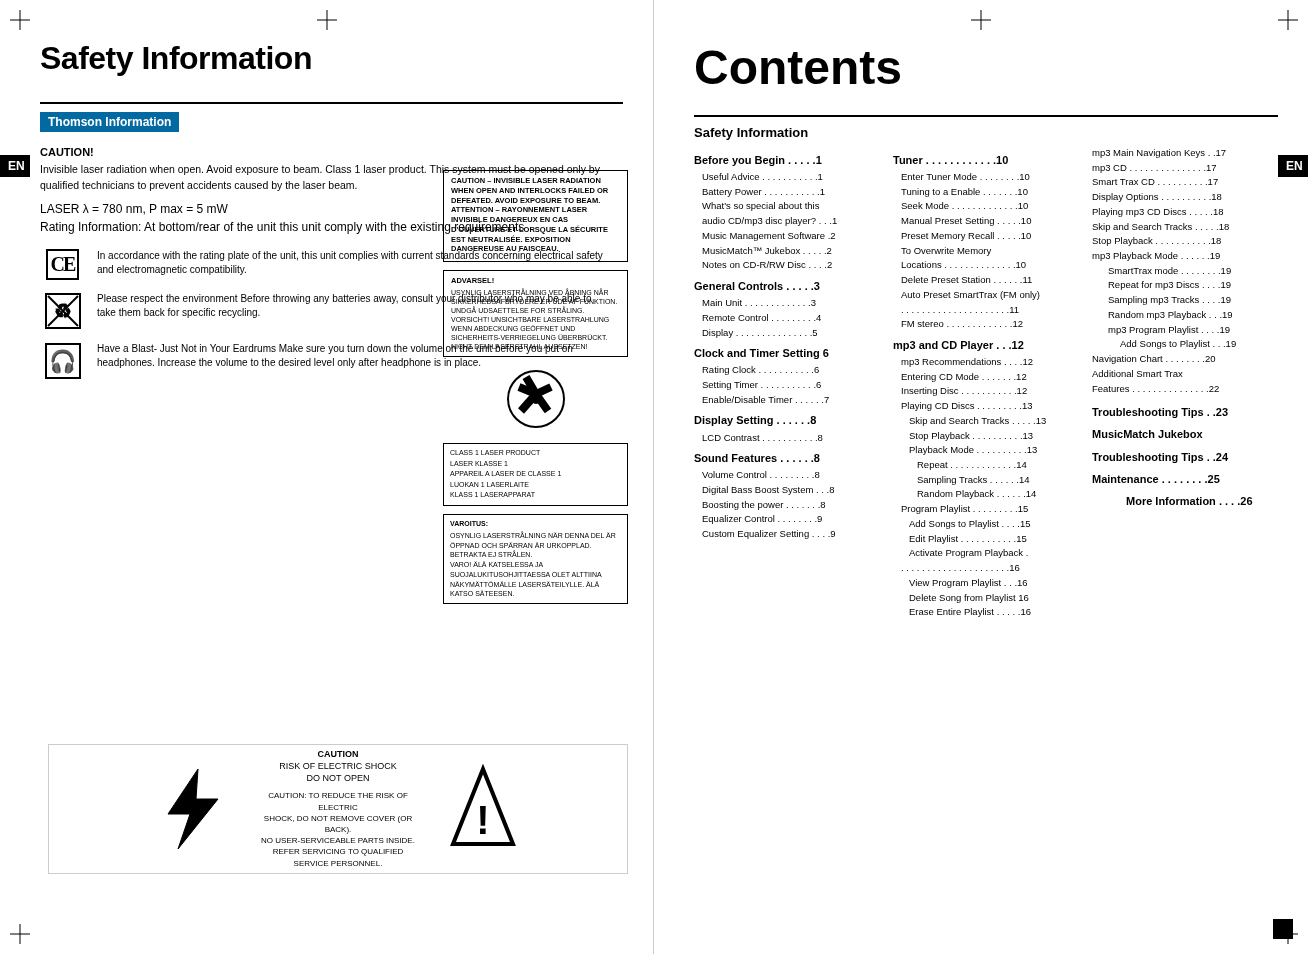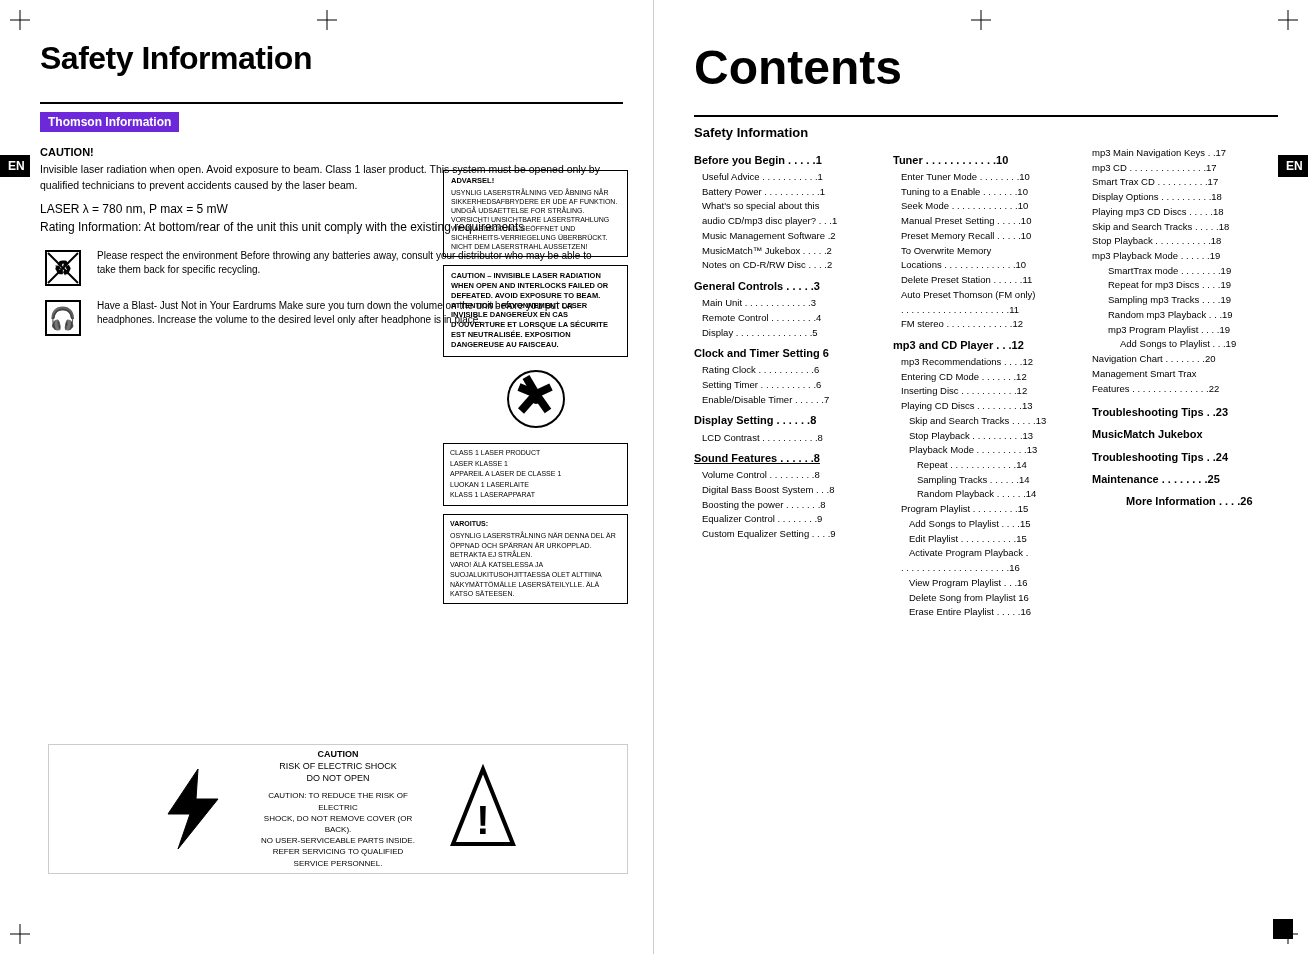--- a/index.html
+++ b/index.html
@@ -99,21 +99,21 @@
     .main-title {
       font-size: 32px;
       font-weight: 900;
       margin-bottom: 25px;
       margin-top: 10px;
       letter-spacing: -0.5px;
     }
 
     
     .section-heading {
-      background: #6d28d9;
+      background: #0369a1;
       color: #fff;
       font-weight: bold;
       font-size: 12px;
       padding: 3px 8px;
       margin-bottom: 8px;
       display: inline-block;
     }
 
     .caution-text {
       font-weight: bold;
@@ -301,20 +301,26 @@
 
         <div style="margin-top: 6px;">
           <p class="caution-text">CAUTION!</p>
           <p class="body-text">Invisible laser radiation when open. Avoid exposure to beam. Class 1 laser product. This system must be opened only by qualified technicians to prevent accidents caused by the laser beam.</p>
           <p class="laser-text">LASER  λ  = 780 nm, P max = 5 mW</p>
           <p class="laser-text" style="margin-bottom: 12px;">Rating Information: At bottom/rear of the unit this unit comply with the existing requirements</p>
         </div>
 
         
         <div class="ce-section">
+          <div class="ce-item">
+            <div class="ce-icon">
+              <span style="font-size:20px; font-weight:900; font-family: serif; letter-spacing:-2px; border:2px solid #000; padding:2px 3px;">CE</span>
+            </div>
+            <p class="ce-text">In accordance with the rating plate of the unit, this unit complies with current standards concerning electrical safety and electromagnetic compatibility.</p>
+          </div>
 
           <div class="ce-item">
             <div class="ce-icon">
               <svg width="38" height="38" viewBox="0 0 38 38">
                 <line x1="4" y1="4" x2="34" y2="34" stroke="#000" stroke-width="2"></line>
                 <line x1="34" y1="4" x2="4" y2="34" stroke="#000" stroke-width="2"></line>
                 <rect x="2" y="2" width="34" height="34" fill="none" stroke="#000" stroke-width="2"></rect>
 
                 <text x="19" y="26" text-anchor="middle" font-size="20" font-weight="bold">♻</text>
               </svg>
@@ -329,29 +335,29 @@
                 <text x="19" y="27" text-anchor="middle" font-size="22" font-weight="bold">🎧</text>
               </svg>
             </div>
             <p class="ce-text">Have a Blast- Just Not in Your Eardrums Make sure you turn down the volume on the unit before you put on headphones. Increase the volume to the desired level only after headphone is in place.</p>
           </div>
         </div>
       </div>
 
       <div class="warning-boxes">
         <div class="warning-box">
-          <div class="warning-box-title">ADVARSEL!</div>
-          <div>USYNLIG LASERSTRÅLNING VED ÅBNING NÅR SIKKERHEDSAFBRYDERE ER UDE AF FUNKTION. UNDGÅ UDSAETTELSE FOR STRÅLING. VORSICHT! UNSICHTBARE LASERSTRAHLUNG WENN ABDECKUNG GEÖFFNET UND SICHERHEITS-VERRIEGELUNG ÜBERBRÜCKT. NICHT DEM LASERSTRAHL AUSSETZEN!</div>
-        </div>
-
-        <div class="warning-box">
           <div class="warning-box-title">
             <span>CAUTION –</span> INVISIBLE LASER RADIATION WHEN OPEN AND INTERLOCKS FAILED OR DEFEATED. AVOID EXPOSURE TO BEAM.
             <br>ATTENTION – RAYONNEMENT LASER INVISIBLE DANGEREUX EN CAS D'OUVERTURE ET LORSQUE LA SÉCURITE EST NEUTRALISÉE. EXPOSITION DANGEREUSE AU FAISCEAU.
           </div>
+        </div>
+
+        <div class="warning-box">
+          <div class="warning-box-title">ADVARSEL!</div>
+          <div>USYNLIG LASERSTRÅLNING VED ÅBNING NÅR SIKKERHEDSAFBRYDERE ER UDE AF FUNKTION. UNDGÅ UDSAETTELSE FOR STRÅLING. VORSICHT! UNSICHTBARE LASERSTRAHLUNG WENN ABDECKUNG GEÖFFNET UND SICHERHEITS-VERRIEGELUNG ÜBERBRÜCKT. NICHT DEM LASERSTRAHL AUSSETZEN!</div>
         </div>
 
         <div style="text-align:center; margin: 4px 0;">
           <svg width="60" height="60" viewBox="0 0 60 60">
             <circle cx="30" cy="30" r="28" fill="none" stroke="#000" stroke-width="2"></circle>
 
             <circle cx="30" cy="30" r="5" fill="#000"></circle>
             <path d="M30 25 L20 8" stroke="#000" stroke-width="8" fill="none"></path>
             <path d="M30 25 L45 18" stroke="#000" stroke-width="8" fill="none"></path>
             <path d="M30 25 L42 42" stroke="#000" stroke-width="8" fill="none"></path>
@@ -438,39 +444,39 @@
         <div class="toc-entry toc-subsection">Display  . . . . . . . . . . . . . . .5</div>
 
         <div class="toc-entry toc-section-header" style="margin-top:5px;"><strong>Clock and Timer Setting 6</strong></div>
         <div class="toc-entry toc-subsection">Rating Clock   . . . . . . . . . . .6</div>
         <div class="toc-entry toc-subsection">Setting Timer   . . . . . . . . . . .6</div>
         <div class="toc-entry toc-subsection">Enable/Disable Timer   . . . . . .7</div>
 
         <div class="toc-entry toc-section-header" style="margin-top:5px;"><strong>Display Setting   . . . . . .8</strong></div>
         <div class="toc-entry toc-subsection">LCD Contrast  . . . . . . . . . . .8</div>
 
-        <div class="toc-entry toc-section-header" style="margin-top:5px;text-decoration:underline;"><strong>Sound Features  . . . . . .8</strong></div>
+        <div class="toc-entry toc-section-header" style="margin-top:5px;"><strong>Sound Features  . . . . . .8</strong></div>
         <div class="toc-entry toc-subsection">Volume Control  . . . . . . . . .8</div>
         <div class="toc-entry toc-subsection">Digital Bass Boost System  . . .8</div>
         <div class="toc-entry toc-subsection">Boosting the power   . . . . . . .8</div>
         <div class="toc-entry toc-subsection">Equalizer Control   . . . . . . . .9</div>
         <div class="toc-entry toc-subsection">Custom Equalizer Setting . . . .9</div>
       </div>
 
       <div class="contents-col">
         <div class="toc-entry toc-section-header"><strong>Tuner  . . . . . . . . . . . .10</strong></div>
         <div class="toc-entry toc-subsection">Enter Tuner Mode  . . . . . . . .10</div>
         <div class="toc-entry toc-subsection">Tuning to a Enable  . . . . . . .10</div>
         <div class="toc-entry toc-subsection">Seek Mode  . . . . . . . . . . . . .10</div>
         <div class="toc-entry toc-subsection">Manual Preset Setting   . . . . .10</div>
         <div class="toc-entry toc-subsection">Preset Memory Recall  . . . . .10</div>
         <div class="toc-entry toc-subsection">To Overwrite Memory</div>
         <div class="toc-entry toc-subsection">Locations  . . . . . . . . . . . . . .10</div>
         <div class="toc-entry toc-subsection">Delete Preset Station   . . . . . .11</div>
-        <div class="toc-entry toc-subsection">Auto Preset Thomson (FM only)</div>
+        <div class="toc-entry toc-subsection">Auto Preset SmartTrax (FM only)</div>
         <div class="toc-entry toc-subsection">. . . . . . . . . . . . . . . . . . . . .11</div>
         <div class="toc-entry toc-subsection">FM stereo  . . . . . . . . . . . . .12</div>
 
         <div class="toc-entry toc-section-header" style="margin-top:5px;"><strong>mp3 and CD Player  . . .12</strong></div>
         <div class="toc-entry toc-subsection">mp3 Recommendations  . . . .12</div>
         <div class="toc-entry toc-subsection">Entering CD Mode  . . . . . . .12</div>
         <div class="toc-entry toc-subsection">Inserting Disc  . . . . . . . . . . .12</div>
         <div class="toc-entry toc-subsection">Playing CD Discs . . . . . . . . .13</div>
         <div class="toc-entry toc-indent">Skip and Search Tracks . . . . .13</div>
         <div class="toc-entry toc-indent">Stop Playback  . . . . . . . . . .13</div>
@@ -497,21 +503,21 @@
         <div class="toc-entry">Skip and Search Tracks . . . . .18</div>
         <div class="toc-entry">Stop Playback  . . . . . . . . . . .18</div>
         <div class="toc-entry">mp3 Playback Mode  . . . . . .19</div>
         <div class="toc-entry toc-indent">SmartTrax mode . . . . . . . .19</div>
         <div class="toc-entry toc-indent">Repeat for mp3 Discs . . . .19</div>
         <div class="toc-entry toc-indent">Sampling mp3 Tracks  . . . .19</div>
         <div class="toc-entry toc-indent">Random mp3 Playback  . . .19</div>
         <div class="toc-entry toc-indent">mp3 Program Playlist   . . . .19</div>
         <div class="toc-entry toc-indent" style="padding-left:28px;">Add Songs to Playlist . . .19</div>
         <div class="toc-entry">Navigation Chart  . . . . . . . .20</div>
-        <div class="toc-entry">Management Smart Trax</div>
+        <div class="toc-entry">Additional Smart Trax</div>
         <div class="toc-entry">Features  . . . . . . . . . . . . . . .22</div>
 
         <div class="toc-entry toc-section-header" style="margin-top:8px;"><strong>Troubleshooting Tips  . .23</strong></div>
         <div class="toc-entry toc-section-header" style="margin-top:5px;"><strong>MusicMatch Jukebox</strong></div>
         <div class="toc-entry toc-section-header"><strong>Troubleshooting Tips  . .24</strong></div>
         <div class="toc-entry toc-section-header" style="margin-top:5px;"><strong>Maintenance  . . . . . . . .25</strong></div>
         <div class="toc-entry toc-section-header" style="margin-top:5px;margin-left:34px;"><strong>More Information  . . . .26</strong></div>
       </div>
     </div>
 

